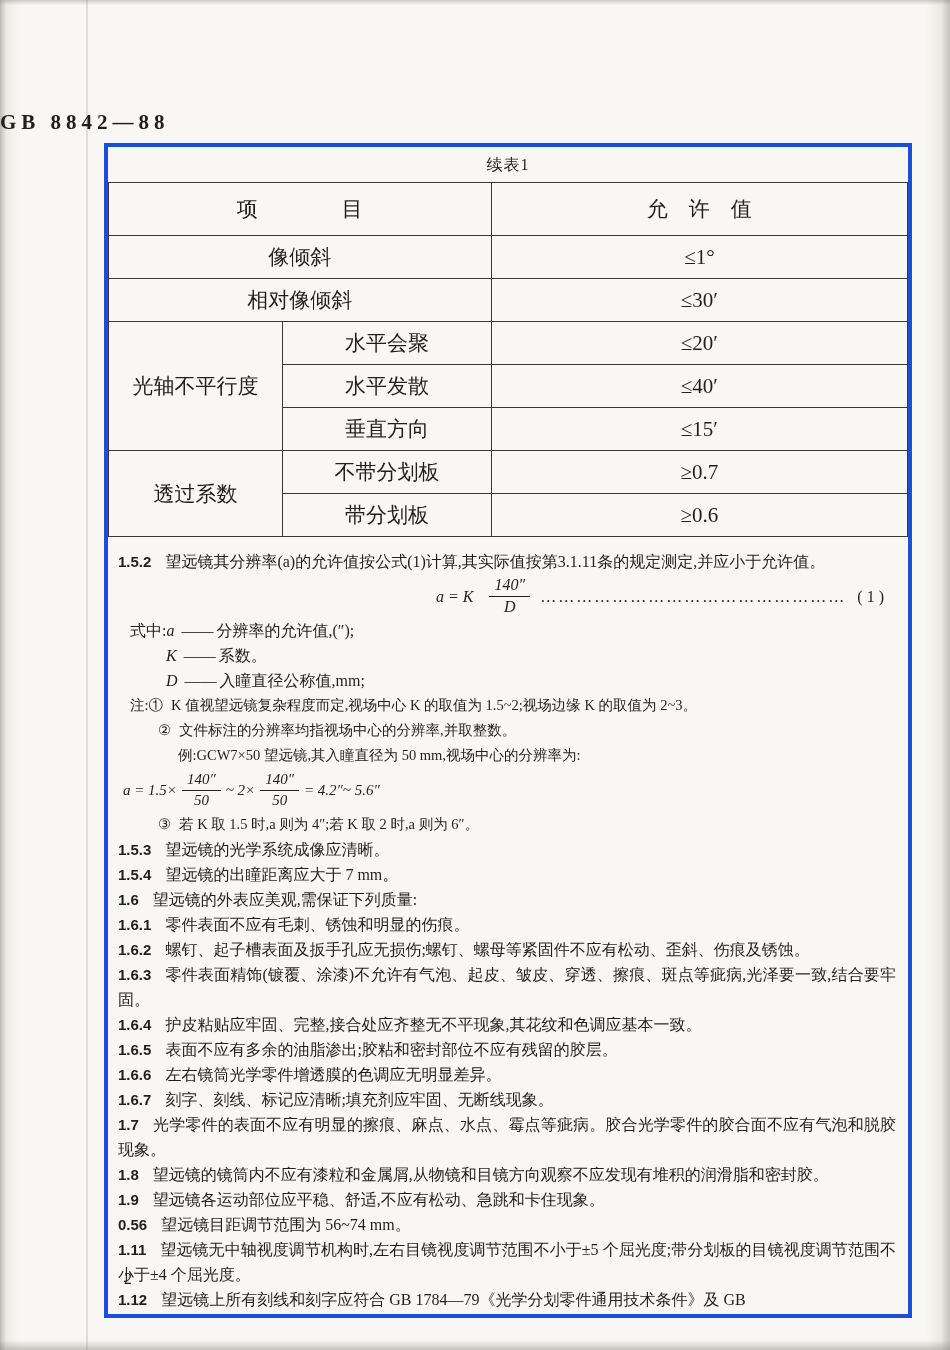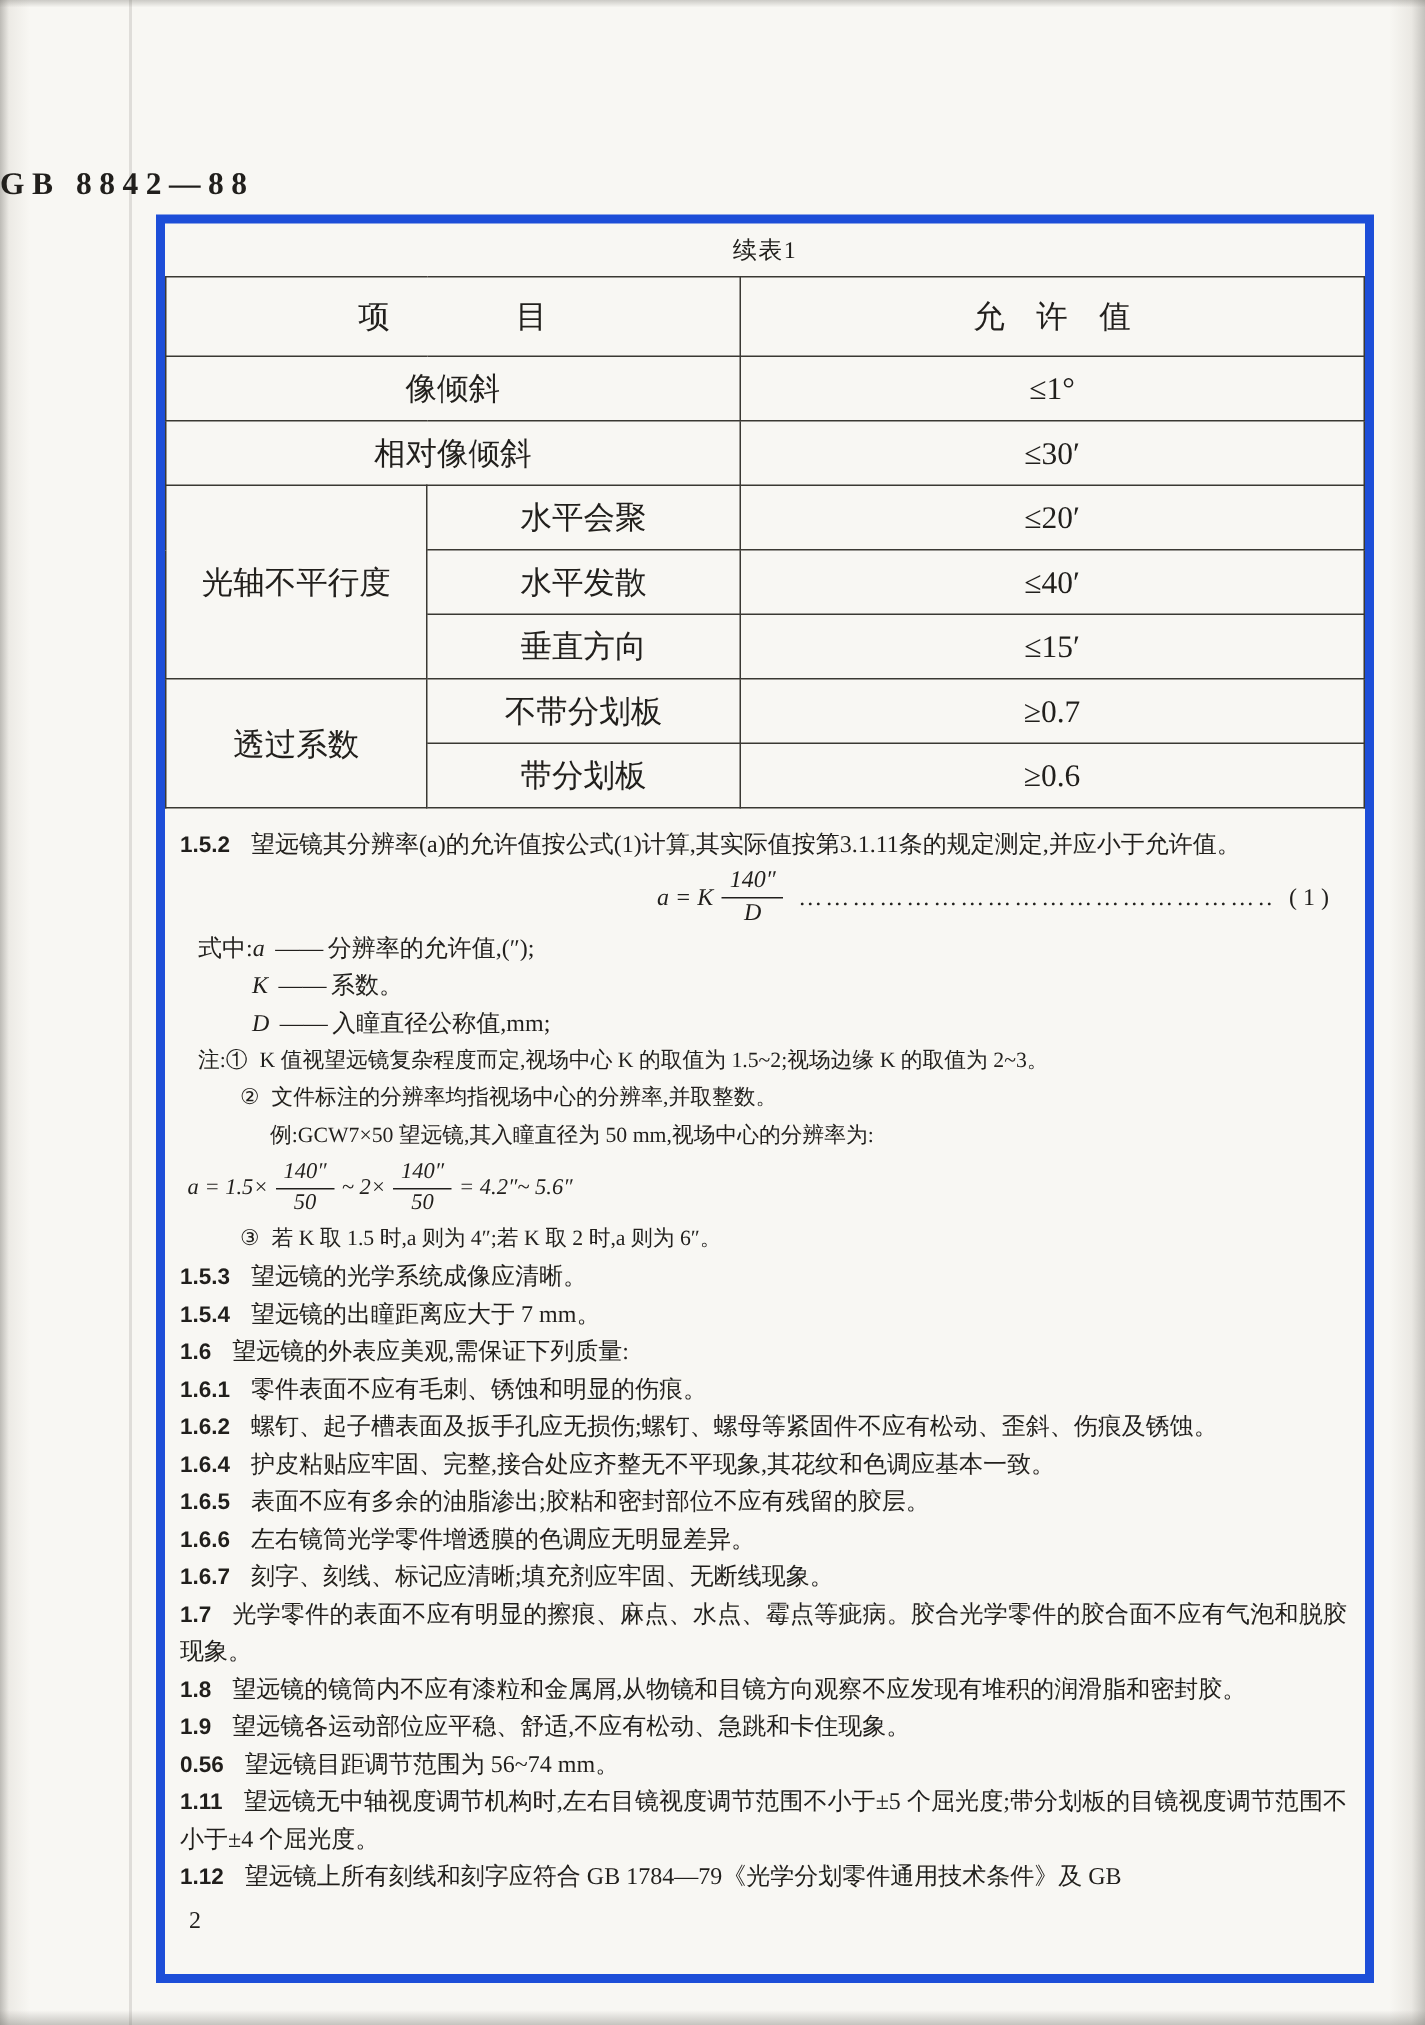--- a/index.html
+++ b/index.html
@@ -13,39 +13,39 @@
   body::before{content:"";position:absolute;left:0;right:0;top:0;height:5px;
     background:linear-gradient(180deg,rgba(120,118,112,.35),rgba(120,118,112,0));}
   body::after{content:"";position:absolute;left:0;right:0;bottom:0;height:10px;
     background:linear-gradient(0deg,rgba(120,118,112,.4),rgba(120,118,112,0));}
   .scan-edge-left{position:absolute;left:86px;top:0;width:2px;height:100%;background:rgba(110,108,102,.18);}
 
   .doc-header{position:absolute;top:110px;left:0;width:100%;
     font-size:21px;font-weight:bold;letter-spacing:5px;}
 
   .frame{position:absolute;top:143px;left:104px;width:800px;height:1167px;
-    border:6px solid #1d4ed8;overflow:hidden;}
+    border:4px solid #1d4ed8;overflow:hidden;}
 
   .table-title{text-align:center;font-size:16px;padding:8px 0 6px;letter-spacing:1px;}
 
   .spec-table{width:100%;border-collapse:collapse;table-layout:fixed;font-size:21px;}
   .spec-table td{border:1px solid #3a3833;text-align:center;padding:7px 4px;}
   .spec-table td.th{padding:12px 4px;}
   col.c1{width:21.8%} col.c2{width:26.1%} col.c3{width:52.1%}
 
   .content{padding:12px 12px 0 10px;font-size:16px;line-height:25px;text-align:justify;}
   .clause{margin:0;}
   .cnum{font-weight:bold;margin-right:14px;font-family:"Liberation Sans","DejaVu Sans",sans-serif;font-size:15px;}
 
   i{font-family:"Liberation Serif","DejaVu Serif",serif;font-style:italic;}
 
   .formula-line{display:flex;align-items:center;height:44px;}
   .f-spacer{width:318px;}
   .f-expr{display:inline-flex;align-items:center;}
-  .f-expr i{margin-right:6px;}
+  .f-expr i{margin-right:16px;}
   .frac{display:inline-block;text-align:center;vertical-align:middle;line-height:1.15;font-style:italic;}
   .frac .fn{display:block;border-bottom:1px solid #211f1c;padding:0 5px 1px;}
   .frac .fd{display:block;padding-top:1px;}
   .f-dots{flex:1;overflow:hidden;white-space:nowrap;margin:0 10px;letter-spacing:2px;}
   .f-ref{padding-right:12px;white-space:nowrap;}
 
   .where-line{line-height:25px;}
   .where-line.first{padding-left:12px;}
   .where-line.rest{padding-left:48px;}
   .where-line i{margin-right:4px;}
@@ -159,20 +159,21 @@
           <i>= 4.2″~ 5.6″</i>
         </div>
       <div class="note n3"><span class="nlabel">③</span><span>若 K 取 1.5 时,a 则为 4″;若 K 取 2 时,a 则为 6″。</span></div>
     </div>
 
     <p class="clause"><span class="cnum">1.5.3</span><span>望远镜的光学系统成像应清晰。</span></p>
     <p class="clause"><span class="cnum">1.5.4</span><span>望远镜的出瞳距离应大于 7 mm。</span></p>
     <p class="clause"><span class="cnum">1.6</span><span>望远镜的外表应美观,需保证下列质量:</span></p>
     <p class="clause"><span class="cnum">1.6.1</span><span>零件表面不应有毛刺、锈蚀和明显的伤痕。</span></p>
     <p class="clause"><span class="cnum">1.6.2</span><span>螺钉、起子槽表面及扳手孔应无损伤;螺钉、螺母等紧固件不应有松动、歪斜、伤痕及锈蚀。</span></p>
+    <p class="clause"><span class="cnum">1.6.3</span><span>零件表面精饰(镀覆、涂漆)不允许有气泡、起皮、皱皮、穿透、擦痕、斑点等疵病,光泽要一致,结合要牢固。</span></p>
     <p class="clause"><span class="cnum">1.6.4</span><span>护皮粘贴应牢固、完整,接合处应齐整无不平现象,其花纹和色调应基本一致。</span></p>
     <p class="clause"><span class="cnum">1.6.5</span><span>表面不应有多余的油脂渗出;胶粘和密封部位不应有残留的胶层。</span></p>
     <p class="clause"><span class="cnum">1.6.6</span><span>左右镜筒光学零件增透膜的色调应无明显差异。</span></p>
     <p class="clause"><span class="cnum">1.6.7</span><span>刻字、刻线、标记应清晰;填充剂应牢固、无断线现象。</span></p>
     <p class="clause"><span class="cnum">1.7</span><span>光学零件的表面不应有明显的擦痕、麻点、水点、霉点等疵病。胶合光学零件的胶合面不应有气泡和脱胶现象。</span></p>
     <p class="clause"><span class="cnum">1.8</span><span>望远镜的镜筒内不应有漆粒和金属屑,从物镜和目镜方向观察不应发现有堆积的润滑脂和密封胶。</span></p>
     <p class="clause"><span class="cnum">1.9</span><span>望远镜各运动部位应平稳、舒适,不应有松动、急跳和卡住现象。</span></p>
     <p class="clause"><span class="cnum">0.56</span><span>望远镜目距调节范围为 56~74 mm。</span></p>
     <p class="clause"><span class="cnum">1.11</span><span>望远镜无中轴视度调节机构时,左右目镜视度调节范围不小于±5 个屈光度;带分划板的目镜视度调节范围不小于±4 个屈光度。</span></p>
     <p class="clause"><span class="cnum">1.12</span><span>望远镜上所有刻线和刻字应符合 GB 1784—79《光学分划零件通用技术条件》及 GB</span></p>

